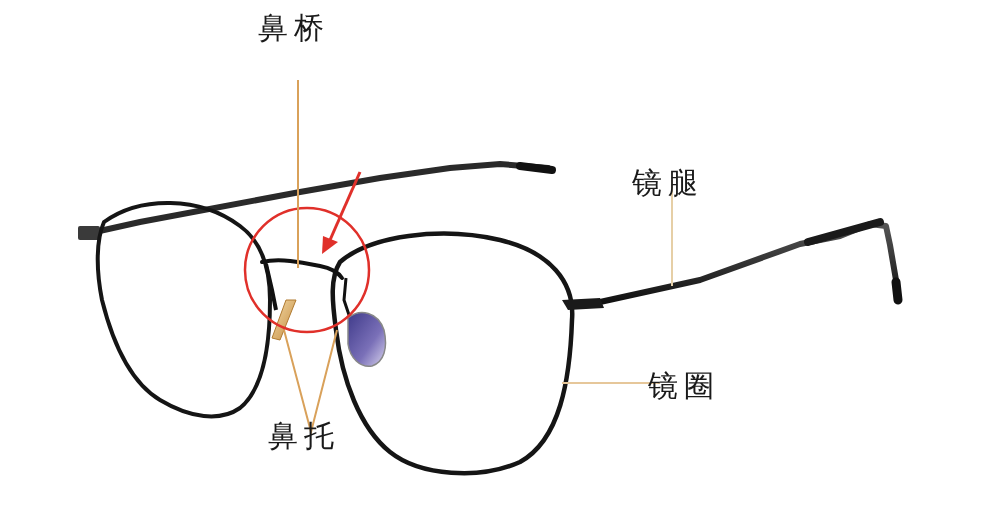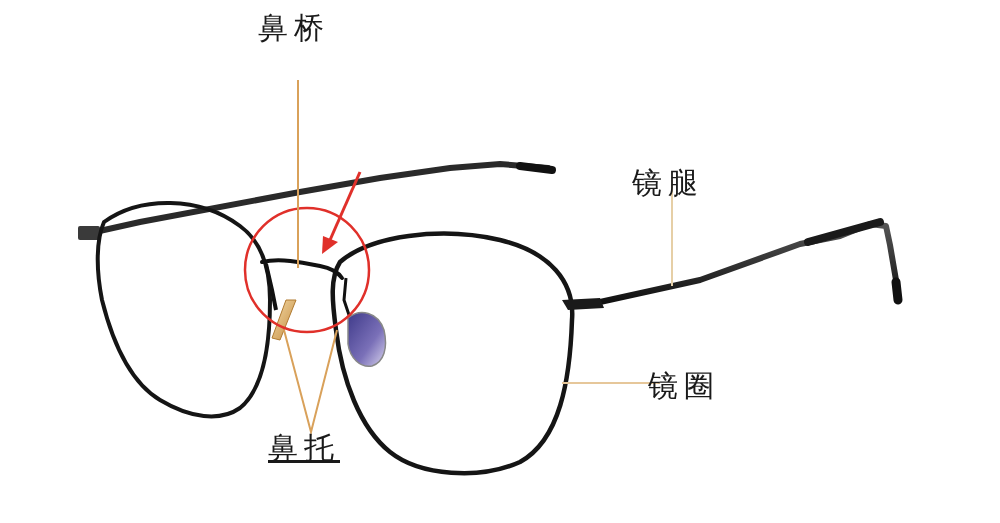--- a/index.html
+++ b/index.html
@@ -111,14 +111,14 @@
       <line x1="298" y1="80" x2="298" y2="268" stroke="#d9a15a" stroke-width="2"></line>
       <line x1="672" y1="180" x2="672" y2="286" stroke="#e6cfa6" stroke-width="2"></line>
       <line x1="562" y1="383" x2="660" y2="383" stroke="#e6c79a" stroke-width="2"></line>
       <polyline points="284,330 311,432 337,330" fill="none" stroke="#d9a15a" stroke-width="2"></polyline>
     </g>
   </svg>
 
   <div class="label" style="left:258px; top:8px;">鼻桥</div>
   <div class="label" style="left:632px; top:130px;margin-top:33px;">镜腿</div>
   <div class="label" style="left:648px; top:366px;">镜圈</div>
-  <div class="label" style="left:268px; top:428px;text-decoration:underline;">鼻托</div>
+  <div class="label" style="left:268px; top:416px;">鼻托</div>
 </div>
 
 </body></html>

